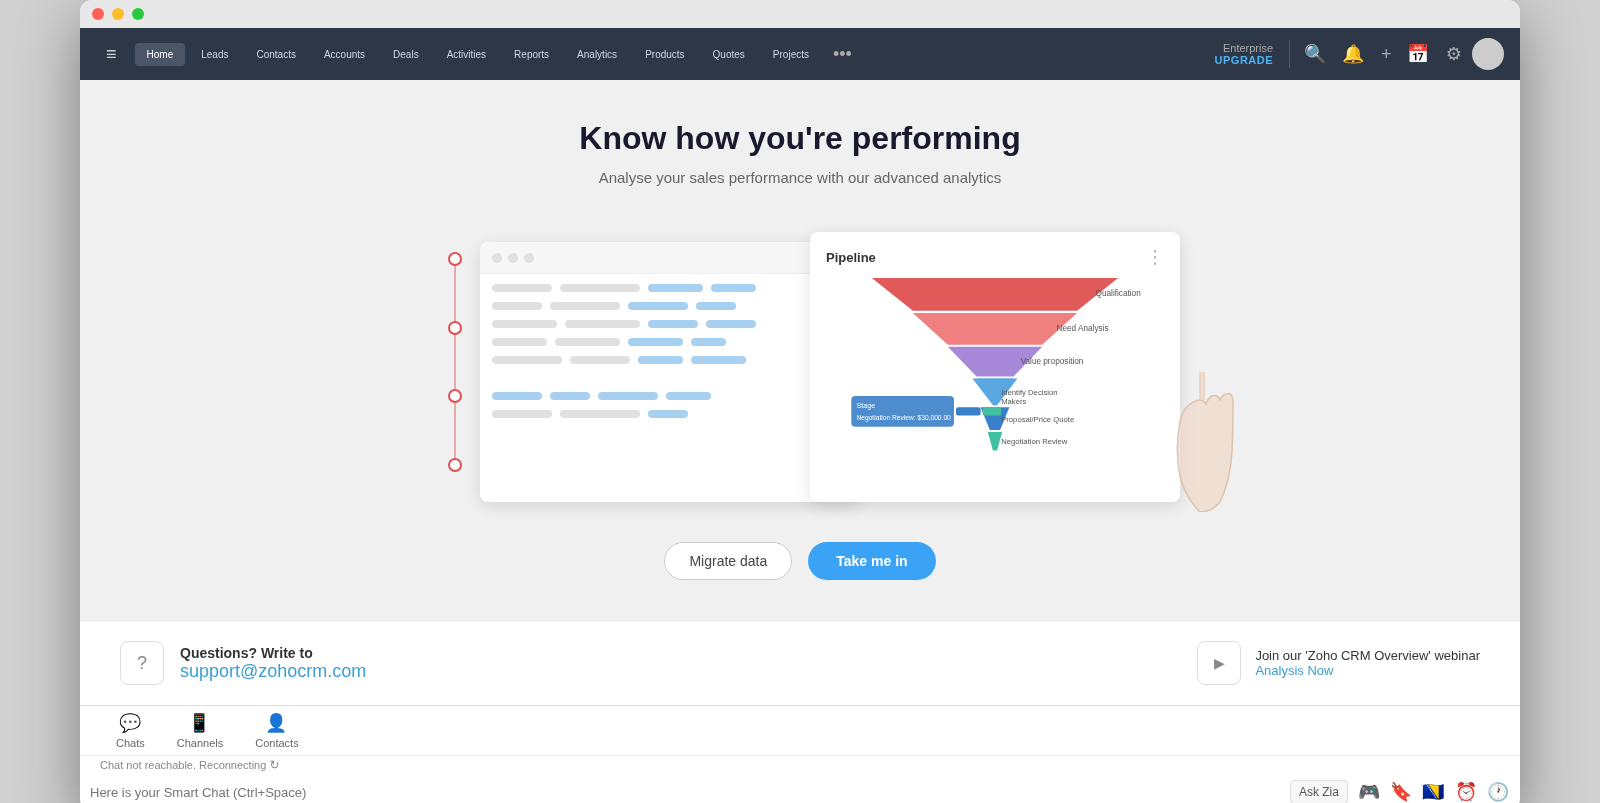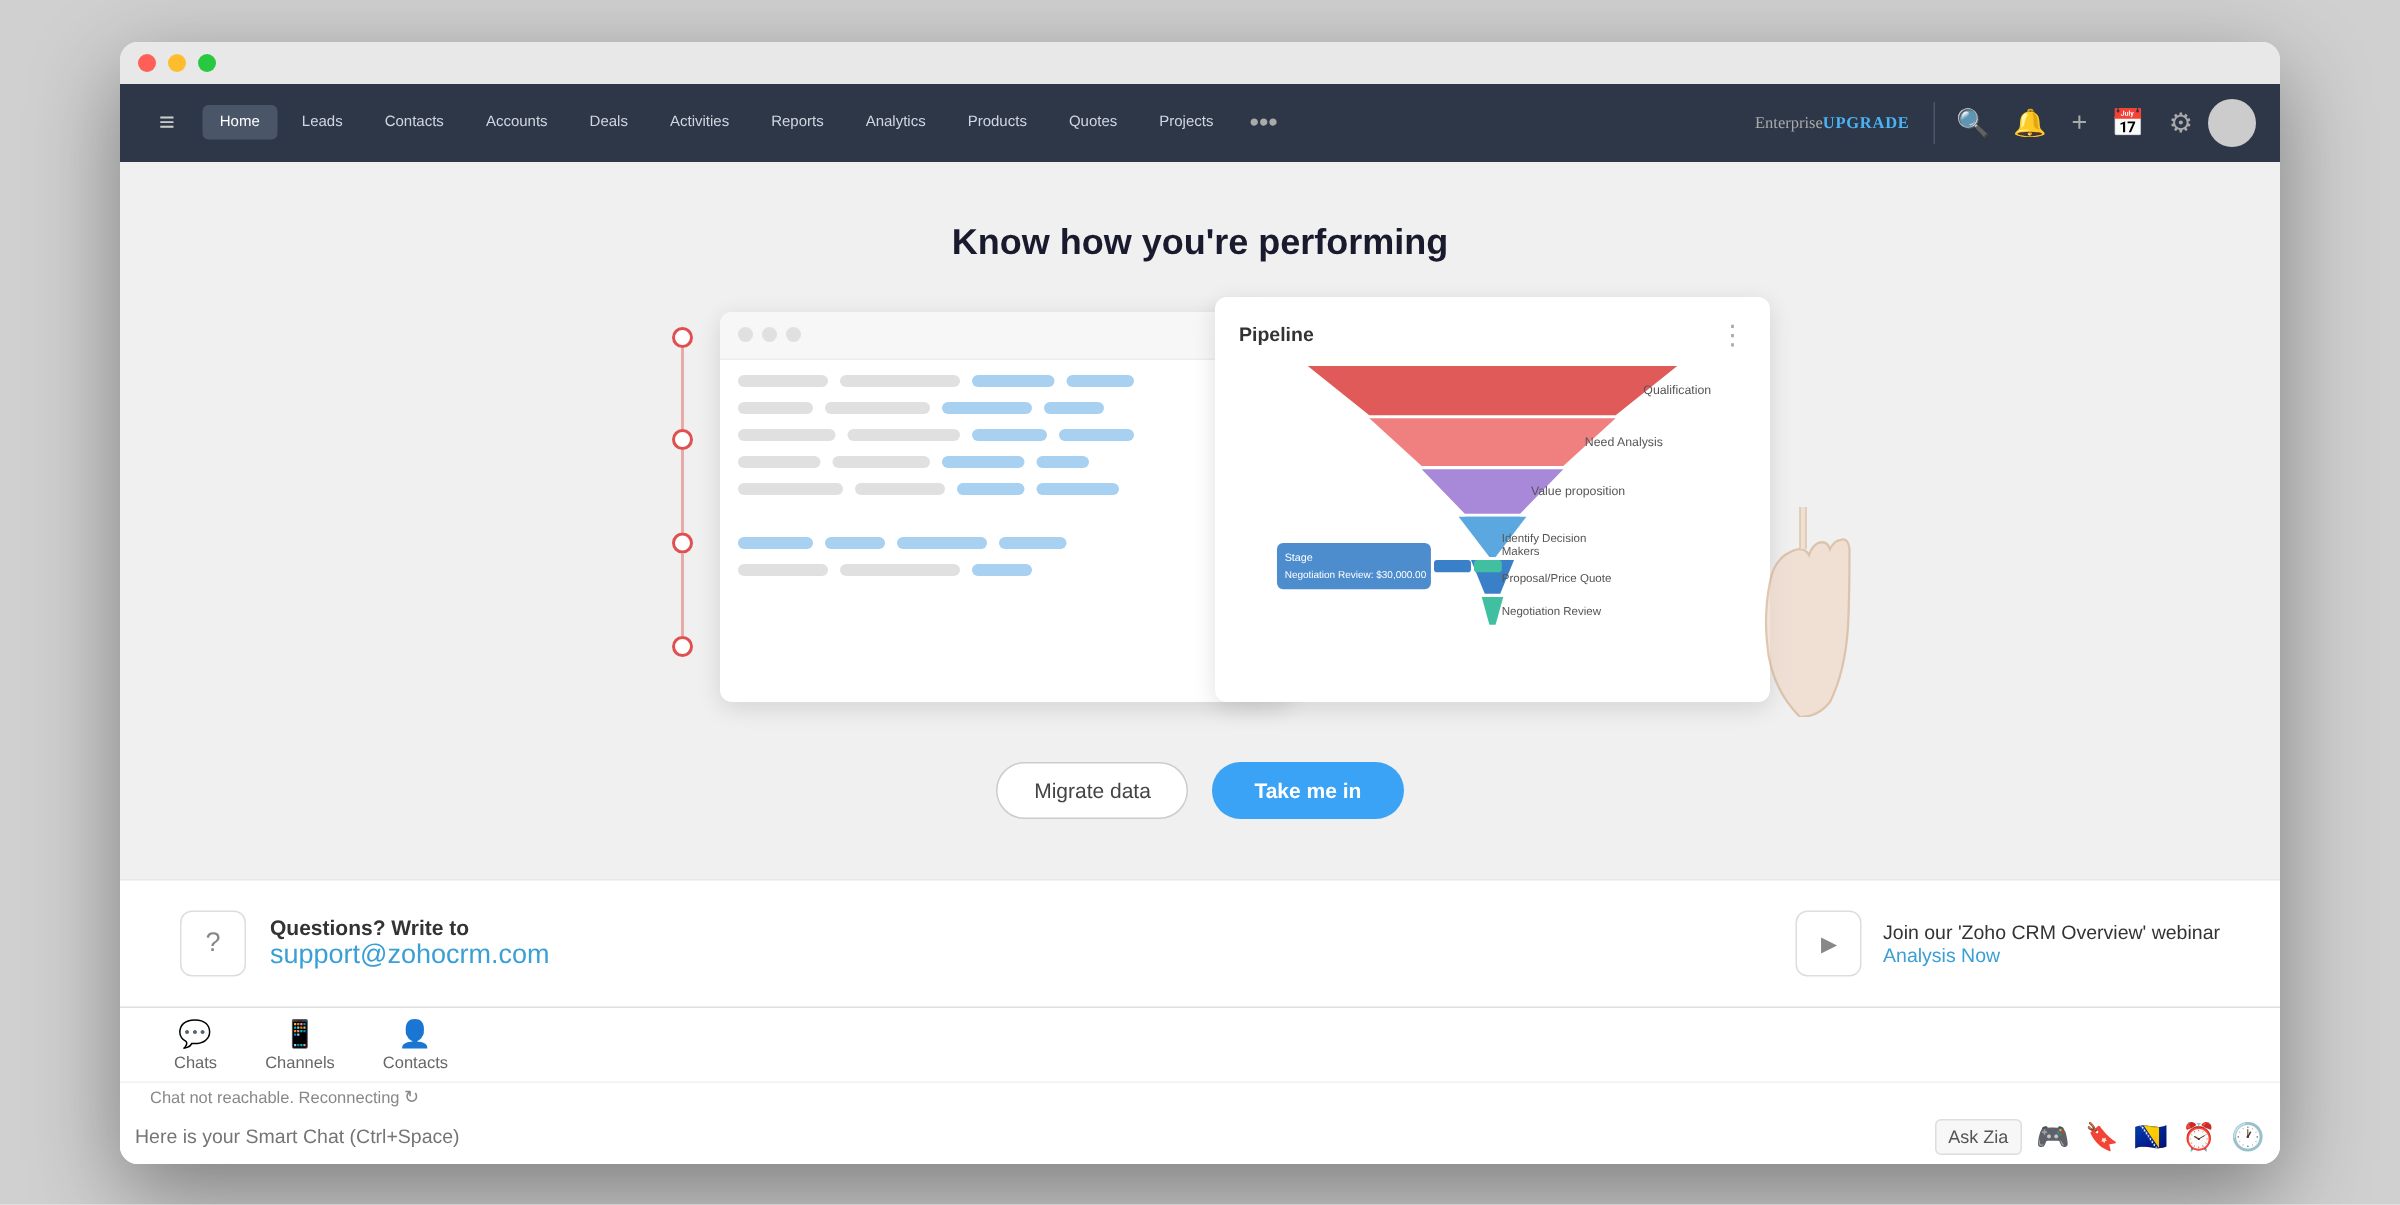--- a/index.html
+++ b/index.html
@@ -62,24 +62,23 @@
     }
     .nav-more {
       color: #aaa;
       font-size: 18px;
       padding: 4px 8px;
       cursor: pointer;
     }
     .nav-spacer { flex: 1; }
     .nav-enterprise {
       display: flex;
-      flex-direction: row;
+      flex-direction: column;
       align-items: flex-end;
       margin-right: 8px;
-      font-family: Liberation Serif, serif;
     }
     .nav-enterprise-label {
       color: #aaa;
       font-size: 11px;
     }
     .nav-upgrade {
       color: #4ab3f4;
       font-size: 11px;
       font-weight: 700;
       letter-spacing: 0.5px;
@@ -108,21 +107,21 @@
 
     
     .main-content {
       background: #f0f0f0;
       padding: 40px 0 0 0;
       display: flex;
       flex-direction: column;
       align-items: center;
     }
     .hero-title {
-      font-size: 24px;
+      font-size: 32px;
       font-weight: 700;
       color: #1a1a2e;
       text-align: left;
       margin-bottom: 12px;
     }
     .hero-subtitle {
       font-size: 15px;
       color: #666;
       text-align: center;
       margin-bottom: 36px;
@@ -438,20 +437,21 @@
     <span class="nav-icon-btn">🔍</span>
     <span class="nav-icon-btn">🔔</span>
     <span class="nav-icon-btn">+</span>
     <span class="nav-icon-btn">📅</span>
     <span class="nav-icon-btn">⚙</span>
     <div class="nav-avatar"></div>
   </nav>
 
   <div class="main-content">
     <h1 class="hero-title">Know how you're performing</h1>
+    <p class="hero-subtitle">Analyse your sales performance with our advanced analytics</p>
 
     <div class="illustration-container">
 
       <div class="timeline">
         <div class="timeline-dot"></div>
         <div class="timeline-line" style="flex:1"></div>
         <div class="timeline-dot"></div>
         <div class="timeline-line" style="flex:1"></div>
         <div class="timeline-dot"></div>
         <div class="timeline-line" style="flex:1"></div>

